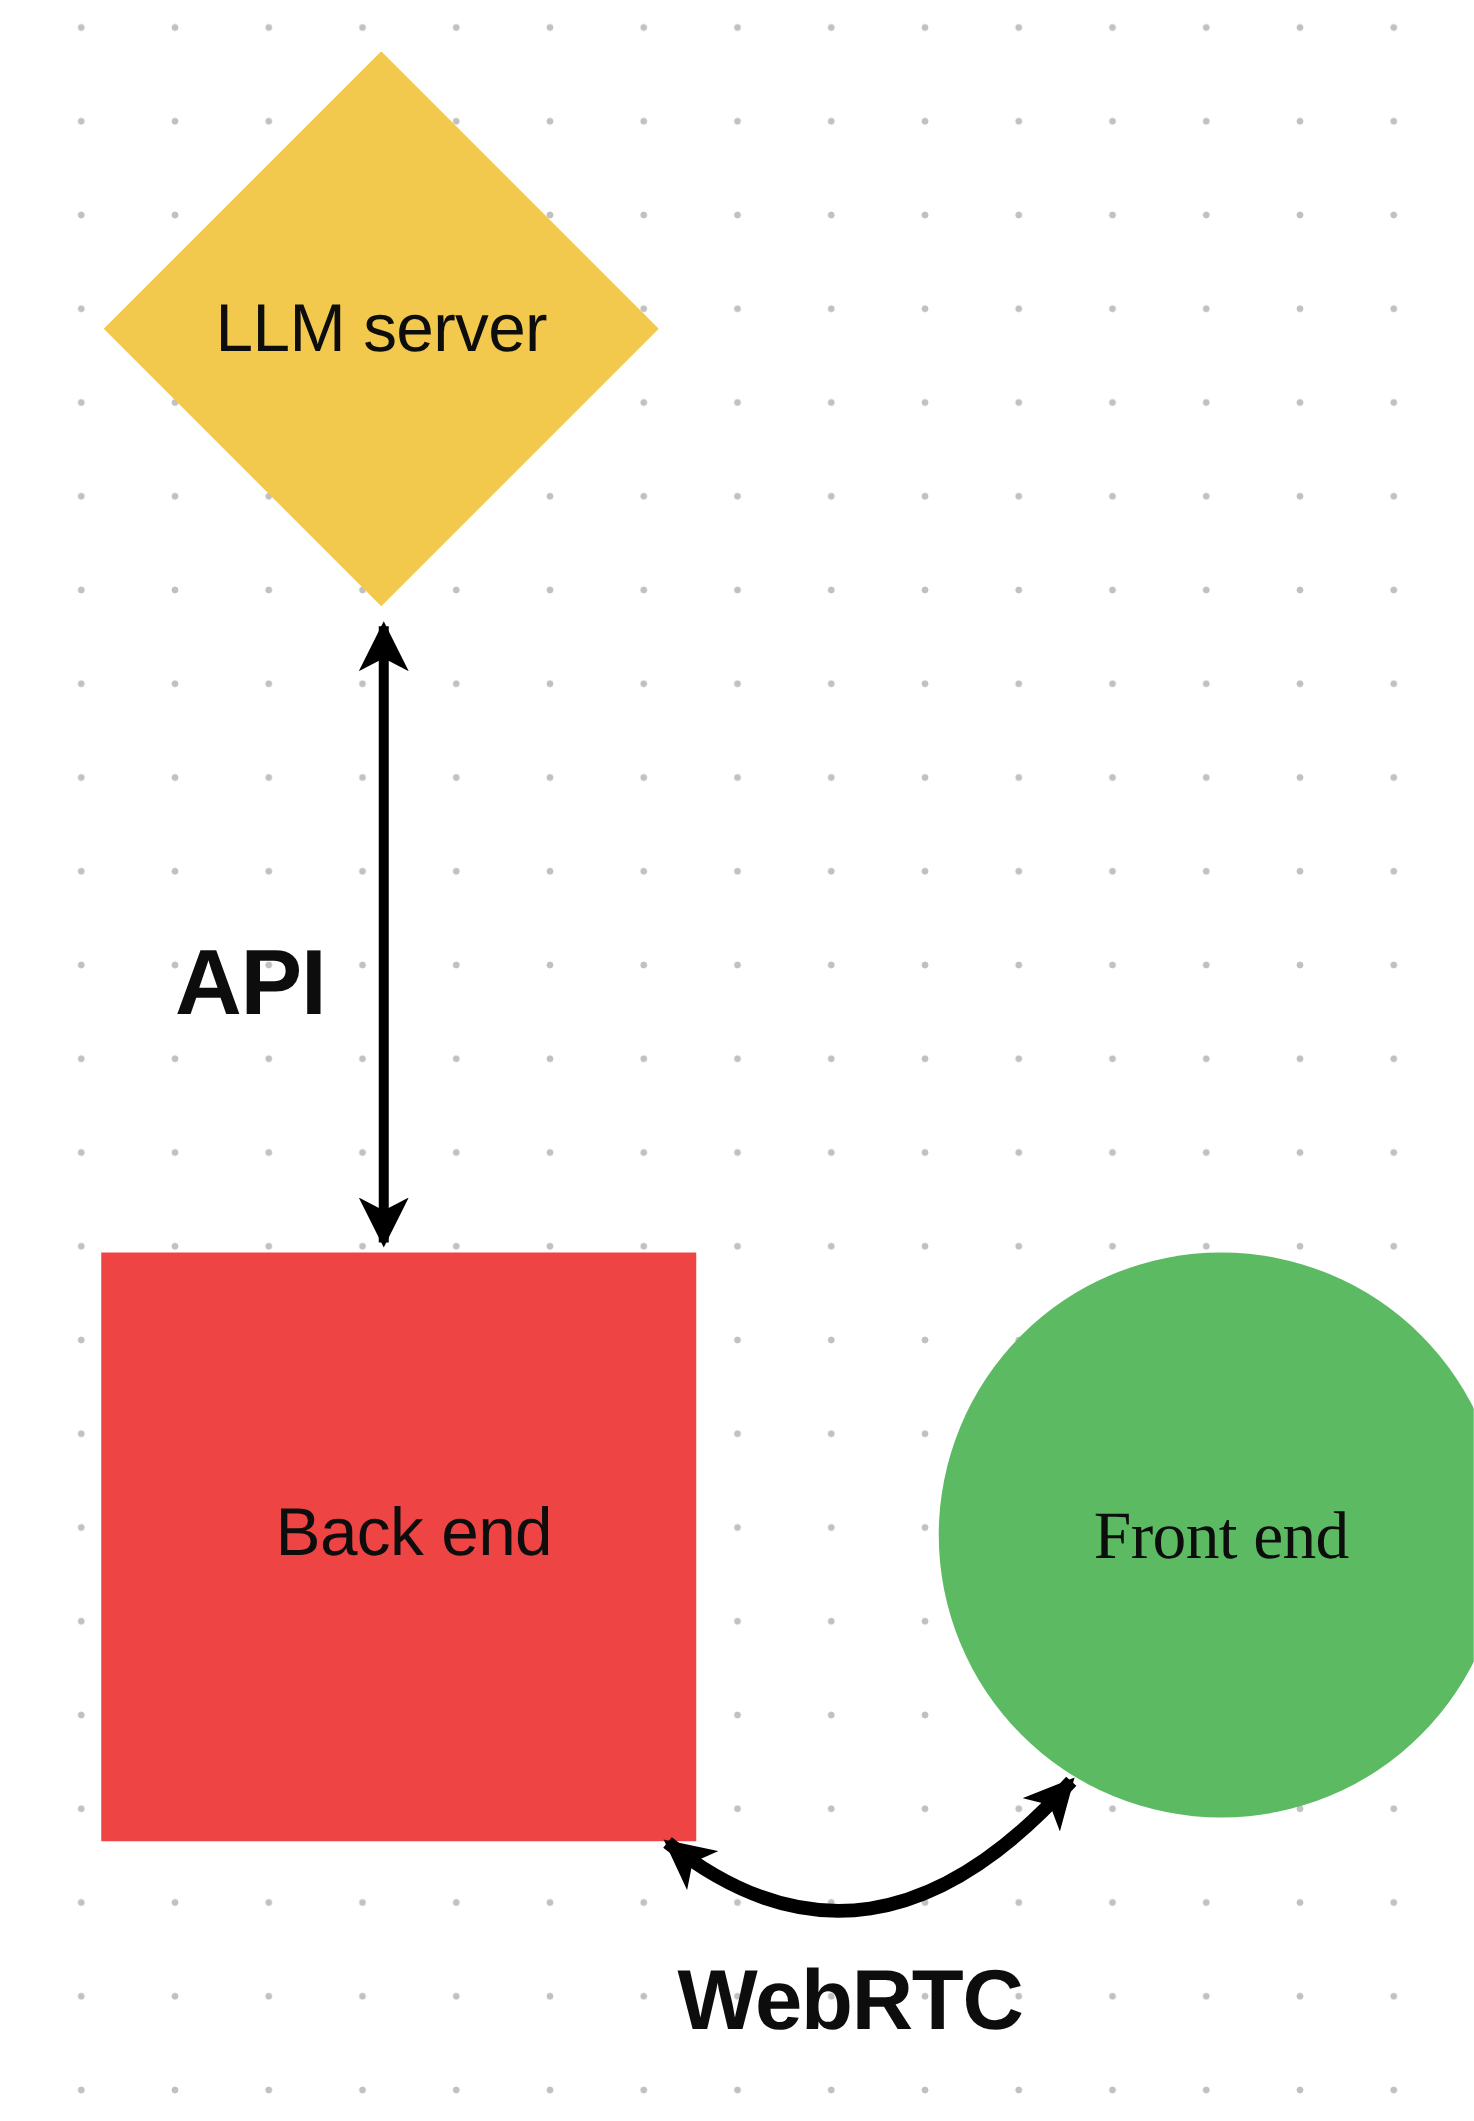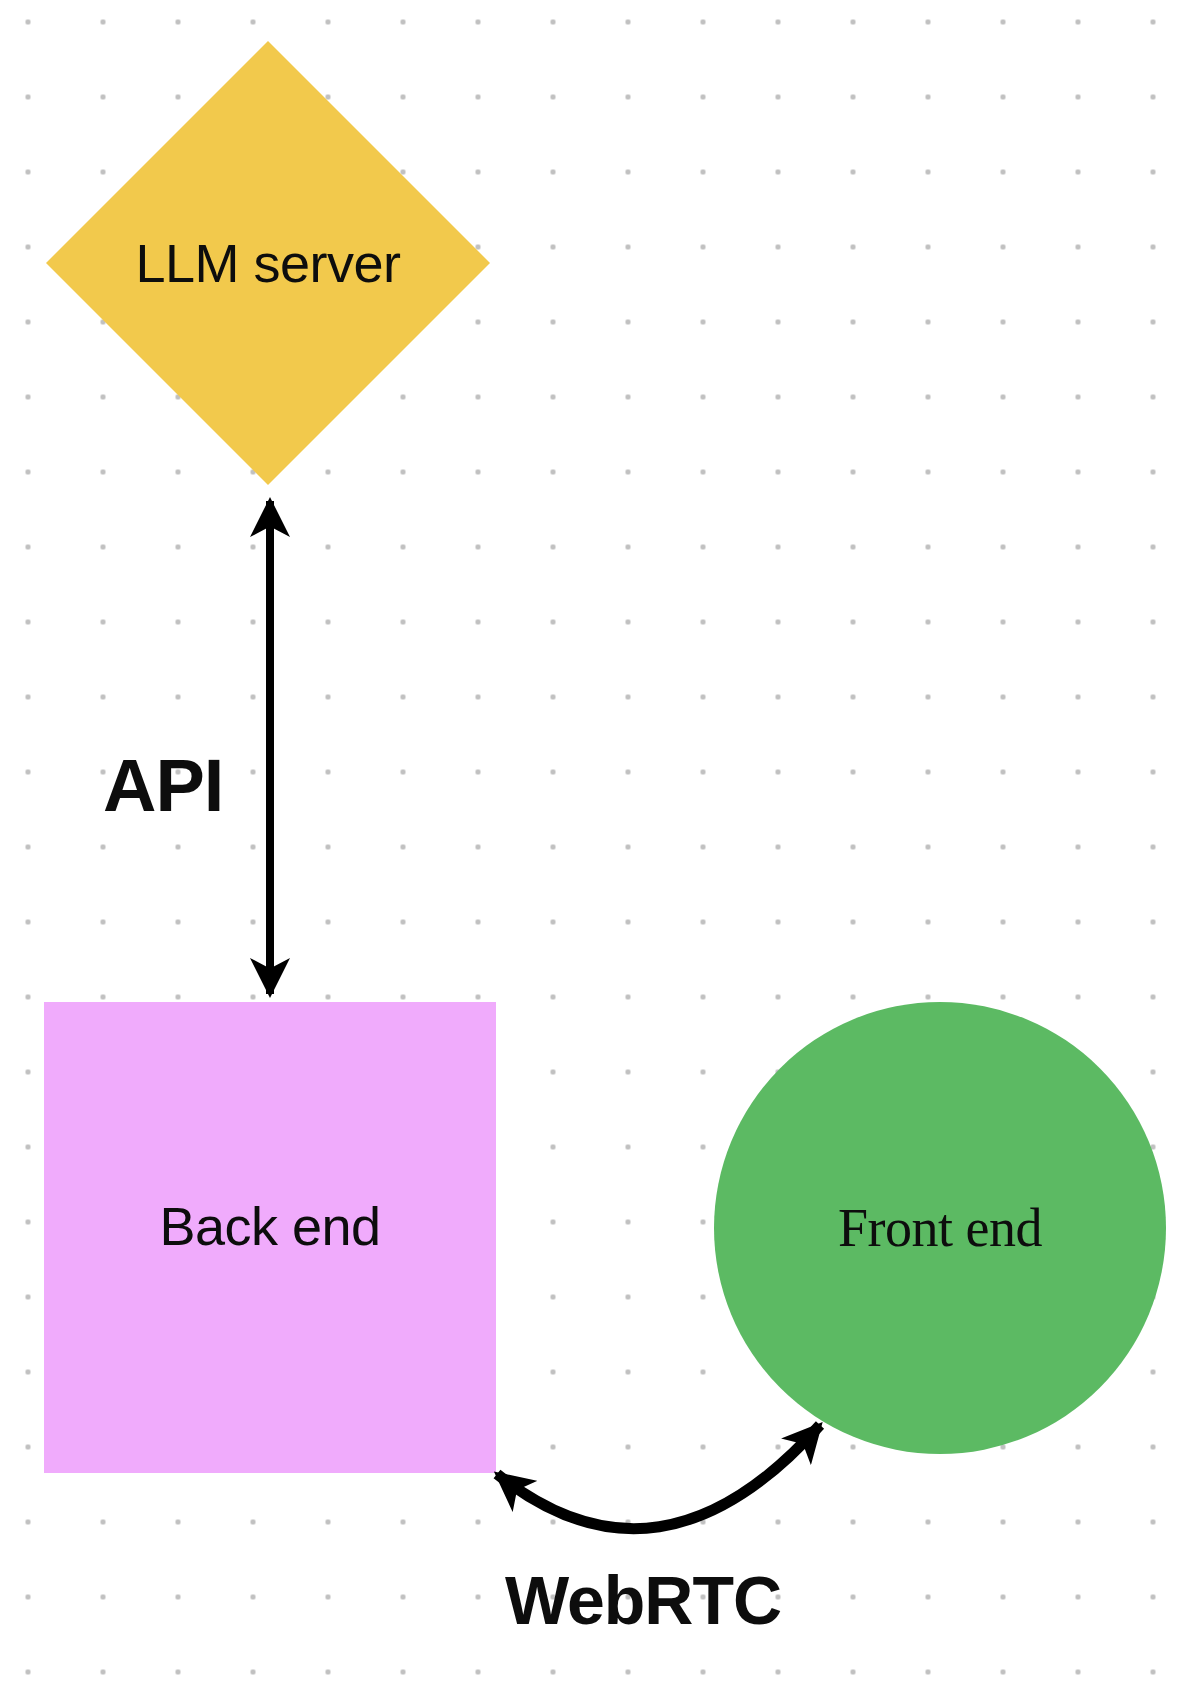--- a/index.html
+++ b/index.html
@@ -1,21 +1,21 @@
 <!DOCTYPE html>
 <html><head>
 <meta charset="utf-8">
 <style>
   html,body { margin:0; padding:0; }
   body {
     width:1179px; height:1697px; position:relative; overflow:hidden;
     background:#ffffff;
     font-family:"Liberation Sans","DejaVu Sans",sans-serif;
   }
-  .canvas { position:absolute; inset:0; }
+  .canvas { position:absolute; inset:0;margin-left:37px; }
   .dot-grid {
     position:absolute; inset:0;
     background-image: radial-gradient(circle, #c1c1c1 2.5px, rgba(0,0,0,0) 3px);
     background-size: 75px 75px;
     background-position: -9.5px -15.5px;
   }
   .node {
     position:absolute; display:flex; align-items:center; justify-content:center;
   }
   .node .node-label {
@@ -49,21 +49,21 @@
 <body>
 
 <div class="canvas">
 
   <div class="dot-grid"></div>
 
   <div class="node node-diamond" style="background-color: rgb(242, 201, 76);">
     <span class="node-label">LLM server</span>
   </div>
 
-  <div class="node node-square" style="background-color: #f0abfc;">
+  <div class="node node-square" style="background-color: #ef4444; padding-left: 24px;">
     <span class="node-label">Back end</span>
   </div>
 
   <div class="node node-circle" style="background-color: rgb(92, 186, 99); font-family: Liberation Serif, serif;">
     <span class="node-label">Front end</span>
   </div>
 
   <svg class="connectors" viewBox="0 0 1179 1697">
     <defs>
       <marker id="ah" viewBox="0 0 10 10" refX="9" refY="5" markerWidth="40" markerHeight="40" markerUnits="userSpaceOnUse" orient="auto-start-reverse">

